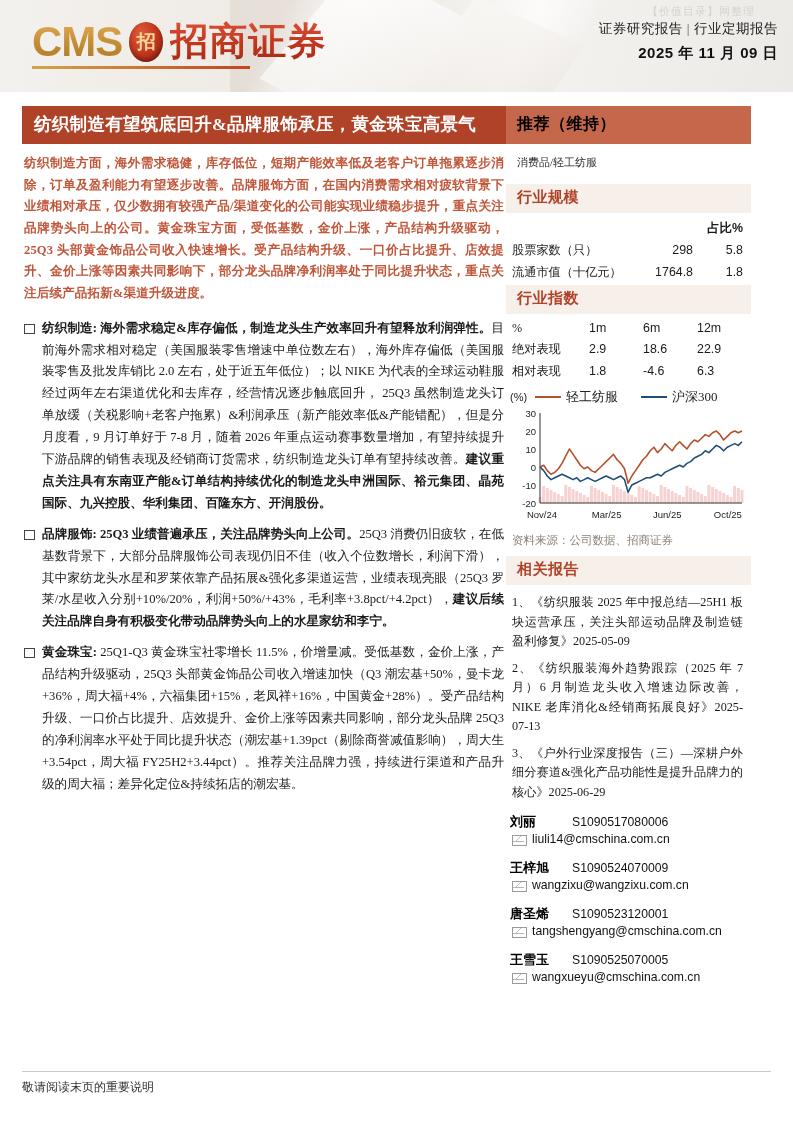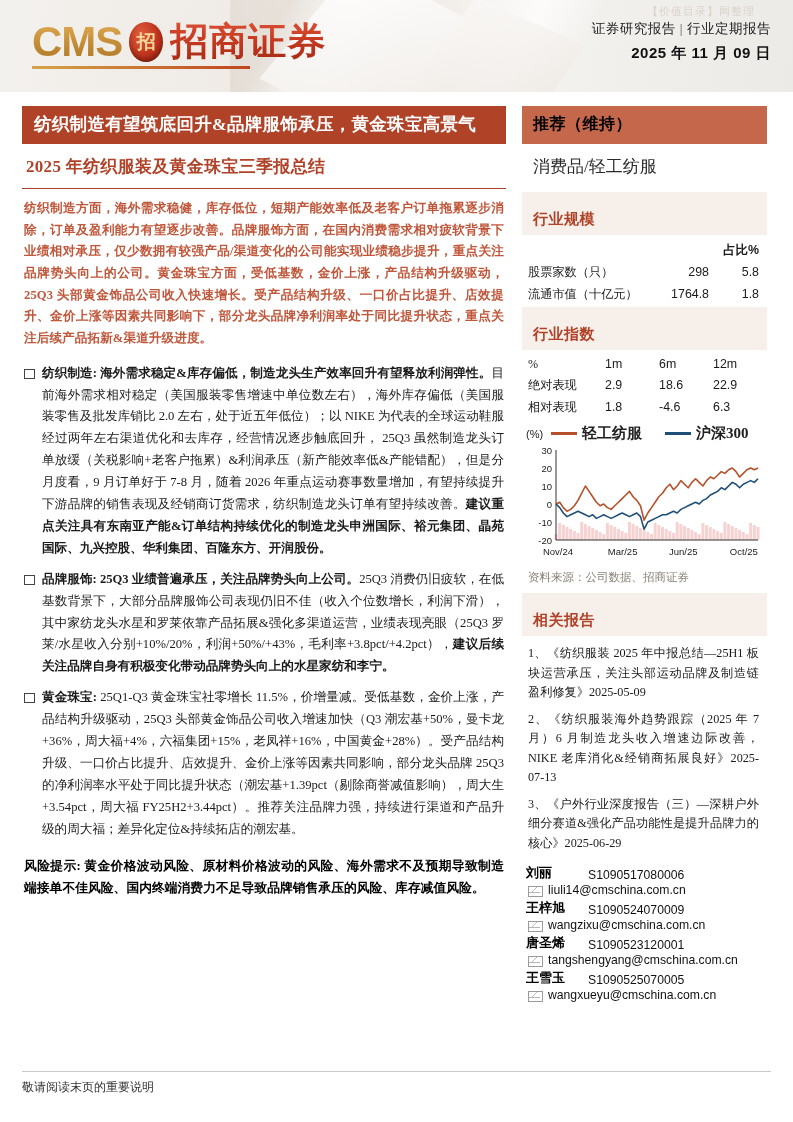--- a/index.html
+++ b/index.html
@@ -62,40 +62,40 @@
     background:linear-gradient(180deg,#e0553a 0%,#c4381f 50%,#a02812 100%);
     -webkit-background-clip:text;background-clip:text;color:transparent;
     letter-spacing:1px;
   }
   .logo-underline{
     position:absolute;left:32px;top:66px;width:218px;height:3px;
     background:linear-gradient(90deg,#d4a54a,#c0451f);
     z-index:4;
   }
   .hdr-right{
-    position:absolute;right:22px;top:20px;text-align:right;z-index:5;
+    position:absolute;right:15px;top:20px;text-align:right;z-index:5;
   }
   .hdr-line1{
     font-size:13.5px;color:#222;letter-spacing:.5px;
   }
   .hdr-line1 .sep{color:#555;padding:0 4px;}
   .hdr-date{
     margin-top:6px;font-size:15px;color:#111;font-weight:bold;
     font-family:"Liberation Sans", sans-serif;letter-spacing:.5px;
   }
   .watermark{
     position:absolute;right:38px;top:4px;z-index:3;
     font-size:11px;color:#d9d3cc;letter-spacing:1px;
   }
   
   .page{
     position:relative;
     padding:14px 22px 0 22px;
     display:flex;
-    gap:16px;
+    gap:0;
     height:990px;
     box-sizing:border-box;
   }
   .col-left{width:484px;flex:0 0 484px;}
   .col-right{width:245px;flex:0 0 245px;}
   
   .title-bar{
     background:#b04228;
     color:#ffffff;
     font-size:17.5px;font-weight:bold;
@@ -150,29 +150,29 @@
   }
   
   .side-head{
     background:#c4674a;
     color:#000000;
     font-size:16px;font-weight:bold;
     padding:8px 11px 9px 11px;
     letter-spacing:.5px;
   }
   .side-sub{
-    font-size:17px;color:#2a2a2a;
+    font-size:11px;color:#2a2a2a;
     padding:11px 11px 12px 11px;
     background:#ffffff;
   }
   .side-sec{
     background:#f7efe9;
     color:#b04228;
     font-size:15px;font-weight:bold;
-    padding:18px 11px 6px 11px;
+    padding:4px 11px 6px 11px;
     letter-spacing:.5px;
     margin-top:2px;
   }
   .tbl{
     width:100%;
     border-collapse:collapse;
     font-size:12.2px;
     margin-top:4px;
   }
   .tbl td{padding:2.5px 0;color:#1a1a1a;}
@@ -202,31 +202,31 @@
   .chart-wrap{margin-top:6px;padding-left:4px;}
   .legend{
     display:flex;align-items:center;gap:5px;
     font-size:11px;font-family:"Liberation Sans", sans-serif;
     margin-bottom:1px;
   }
   .legend .pctlbl{color:#222;margin-right:3px;}
   .legend .ln{display:inline-block;width:26px;height:2.6px;}
   .legend .ln.o{background:#b5512a;}
   .legend .ln.b{background:#1f4e79;}
-  .legend .lt{color:#222;font-family:"Liberation Serif",serif;font-size:15px;font-weight:bold;}
+  .legend .lt{color:#222;font-family:"Liberation Serif",serif;font-size:13px;}
   .legend .gap{width:13px;}
   .src{
     font-size:11.5px;color:#8a8176;
     padding:4px 0 0 6px;
   }
   
   .analysts{margin-top:10px;padding-left:4px;}
   .an-row{
-    display:flex;align-items:flex-end;gap:14px;
-    margin-top:0;
+    display:flex;align-items:center;gap:14px;
+    margin-top:11px;
   }
   .an-name{
     font-size:13px;font-weight:bold;color:#000;
     min-width:48px;
   }
   .an-id{
     font-size:12.2px;color:#111;
     font-family:"Liberation Sans", sans-serif;
   }
   .an-mail{
@@ -281,40 +281,38 @@
     </div>
     <div class="hdr-date">2025 年 11 月 09 日</div>
   </div>
 </div>
 
 <div class="page">
 
   <div class="col-left">
 
     <div class="title-bar">纺织制造有望筑底回升&amp;品牌服饰承压，黄金珠宝高景气</div>
-    <div class="subtitle">2025 年纺织服装及黄金珠宝三季报总结</div>
 
     <div class="summary">纺织制造方面，海外需求稳健，库存低位，短期产能效率低及老客户订单拖累逐步消除，订单及盈利能力有望逐步改善。品牌服饰方面，在国内消费需求相对疲软背景下业绩相对承压，仅少数拥有较强产品/渠道变化的公司能实现业绩稳步提升，重点关注品牌势头向上的公司。黄金珠宝方面，受低基数，金价上涨，产品结构升级驱动，25Q3 头部黄金饰品公司收入快速增长。受产品结构升级、一口价占比提升、店效提升、金价上涨等因素共同影响下，部分龙头品牌净利润率处于同比提升状态，重点关注后续产品拓新&amp;渠道升级进度。</div>
 
     <div class="bullet">
       <div class="sq"></div>
       <div class="btext"><b>纺织制造: 海外需求稳定&amp;库存偏低，制造龙头生产效率回升有望释放利润弹性。</b><span>目前海外需求相对稳定（美国服装零售增速中单位数左右），海外库存偏低（美国服装零售及批发库销比 2.0 左右，处于近五年低位）；以 NIKE 为代表的全球运动鞋服经过两年左右渠道优化和去库存，经营情况逐步触底回升， 25Q3 虽然制造龙头订单放缓（关税影响+老客户拖累）&amp;利润承压（新产能效率低&amp;产能错配），但是分月度看，9 月订单好于 7-8 月，随着 2026 年重点运动赛事数量增加，有望持续提升下游品牌的销售表现及经销商订货需求，纺织制造龙头订单有望持续改善。</span><b>建议重点关注具有东南亚产能&amp;订单结构持续优化的制造龙头申洲国际、裕元集团、晶苑国际、九兴控股、华利集团、百隆东方、开润股份。</b></div>
     </div>
 
     <div class="bullet">
       <div class="sq"></div>
       <div class="btext"><b>品牌服饰: 25Q3 业绩普遍承压，关注品牌势头向上公司。</b><span>25Q3 消费仍旧疲软，在低基数背景下，大部分品牌服饰公司表现仍旧不佳（收入个位数增长，利润下滑），其中家纺龙头水星和罗莱依靠产品拓展&amp;强化多渠道运营，业绩表现亮眼（25Q3 罗莱/水星收入分别+10%/20%，利润+50%/+43%，毛利率+3.8pct/+4.2pct），</span><b>建议后续关注品牌自身有积极变化带动品牌势头向上的水星家纺和李宁。</b></div>
     </div>
 
     <div class="bullet">
       <div class="sq"></div>
       <div class="btext"><b>黄金珠宝:</b><span> 25Q1-Q3 黄金珠宝社零增长 11.5%，价增量减。受低基数，金价上涨，产品结构升级驱动，25Q3 头部黄金饰品公司收入增速加快（Q3 潮宏基+50%，曼卡龙+36%，周大福+4%，六福集团+15%，老凤祥+16%，中国黄金+28%）。受产品结构升级、一口价占比提升、店效提升、金价上涨等因素共同影响，部分龙头品牌 25Q3 的净利润率水平处于同比提升状态（潮宏基+1.39pct（剔除商誉减值影响），周大生+3.54pct，周大福 FY25H2+3.44pct）。推荐关注品牌力强，持续进行渠道和产品升级的周大福；差异化定位&amp;持续拓店的潮宏基。</span><b></b></div>
     </div>
 
-    <div class="risk">风险提示: 黄金价格波动风险、原材料价格波动的风险、海外需求不及预期导致制造端接单不佳风险、国内终端消费力不足导致品牌销售承压的风险、库存减值风险。</div>
   </div>
 
   <div class="col-right">
 
     <div class="side-head">推荐（维持）</div>
     <div class="side-sub">消费品/轻工纺服</div>
 
     <div class="side-sec">行业规模</div>
     <table class="tbl">
       <tbody>
@@ -460,21 +458,21 @@
         <span class="mail-ico"></span>
         <span>liuli14@cmschina.com.cn</span>
       </div>
 
       <div class="an-row">
         <span class="an-name">王梓旭</span>
         <span class="an-id">S1090524070009</span>
       </div>
       <div class="an-mail">
         <span class="mail-ico"></span>
-        <span>wangzixu@cmschina.com.cn</span>
+        <span>wangzixu@wangzixu.com.cn</span>
       </div>
 
       <div class="an-row">
         <span class="an-name">唐圣烯</span>
         <span class="an-id">S1090523120001</span>
       </div>
       <div class="an-mail">
         <span class="mail-ico"></span>
         <span>tangshengyang@cmschina.com.cn</span>
       </div>

